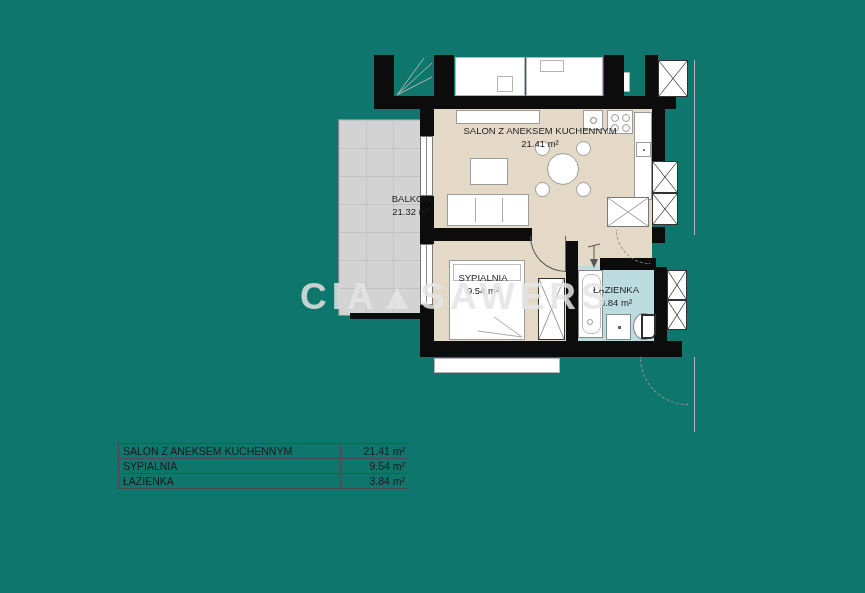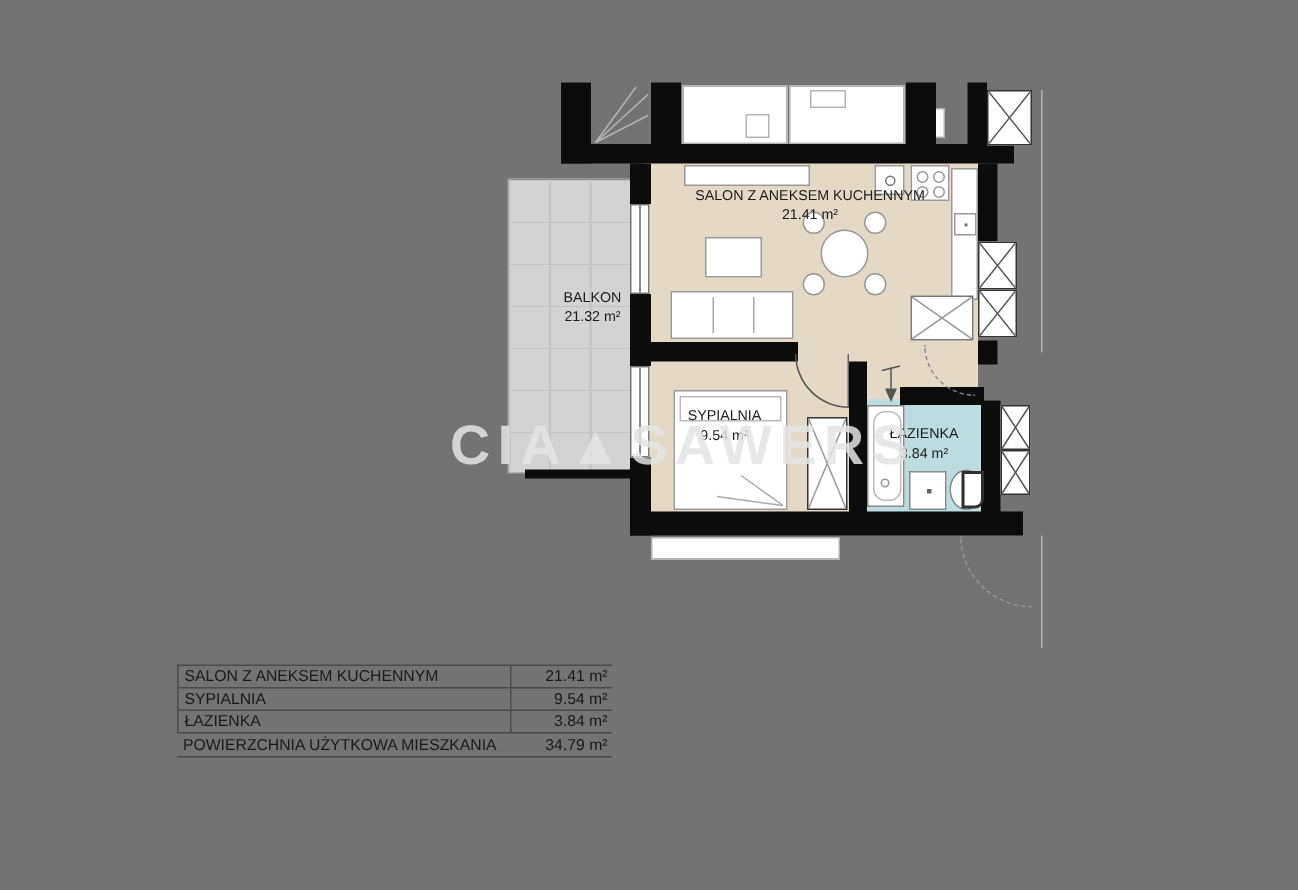--- a/index.html
+++ b/index.html
@@ -1,16 +1,16 @@
 <!DOCTYPE html>
 <html><head>
 <meta charset="utf-8">
 <style>
   html,body{margin:0;padding:0;background:#ffffff;}
-  #canvas{position:relative;width:865px;height:593px;background:#737373;overflow:hidden;
+  #canvas{position:relative;width:865px;height:593px;background:#0f766e;overflow:hidden;
           font-family:"Liberation Sans",sans-serif;}
   .abs{position:absolute;}
   .wall{position:absolute;background:#0c0c0c;z-index:3;}
   .floor{position:absolute;z-index:1;}
   .beige{background:#e4d9c6;}
   .blue{background:#bcdce0;}
   .balcony{background:#d3d3d3;
      background-image:linear-gradient(#c3c3c3 1px,transparent 1px),
                       linear-gradient(90deg,#c3c3c3 1px,transparent 1px);
      background-size:27px 28px;border:1px solid #8a8a8a;border-right:none;}
@@ -188,21 +188,21 @@
         <line x1="2" y1="5" x2="14" y2="2" stroke="#555"></line>
         <line x1="8" y1="3" x2="8" y2="20" stroke="#555"></line>
         <path d="M4 17 L8 26 L12 17 Z" fill="#555"></path>
       </svg>
   </div>
 
   <div class="rlabel" style="left:440px;top:124px;width:200px;">
     <div>SALON Z ANEKSEM KUCHENNYM</div>
     <div>21.41 m²</div>
   </div>
-  <div class="rlabel" style="left:356px;top:192px;width:78px;z-index:5;">
+  <div class="rlabel" style="left:340px;top:192px;width:78px;z-index:5;padding-left:32px;">
     <div>BALKON</div>
     <div>21.32 m²</div>
   </div>
   <div class="rlabel" style="left:433px;top:271px;width:100px;">
     <div>SYPIALNIA</div>
     <div>9.54 m²</div>
   </div>
   <div class="rlabel" style="left:580px;top:283px;width:72px;">
     <div>ŁAZIENKA</div>
     <div>3.84 m²</div>
@@ -220,19 +220,15 @@
       </div>
       <div class="trow">
         <div class="lbl">SYPIALNIA</div>
         <div class="val">9.54 m²</div>
       </div>
       <div class="trow">
         <div class="lbl">ŁAZIENKA</div>
         <div class="val">3.84 m²</div>
       </div>
     </div>
-    <div class="ttotal">
-      <div class="lbl">POWIERZCHNIA UŻYTKOWA MIESZKANIA</div>
-      <div class="val">34.79 m²</div>
-    </div>
   </div>
 
 </div>
 
 </body></html>

